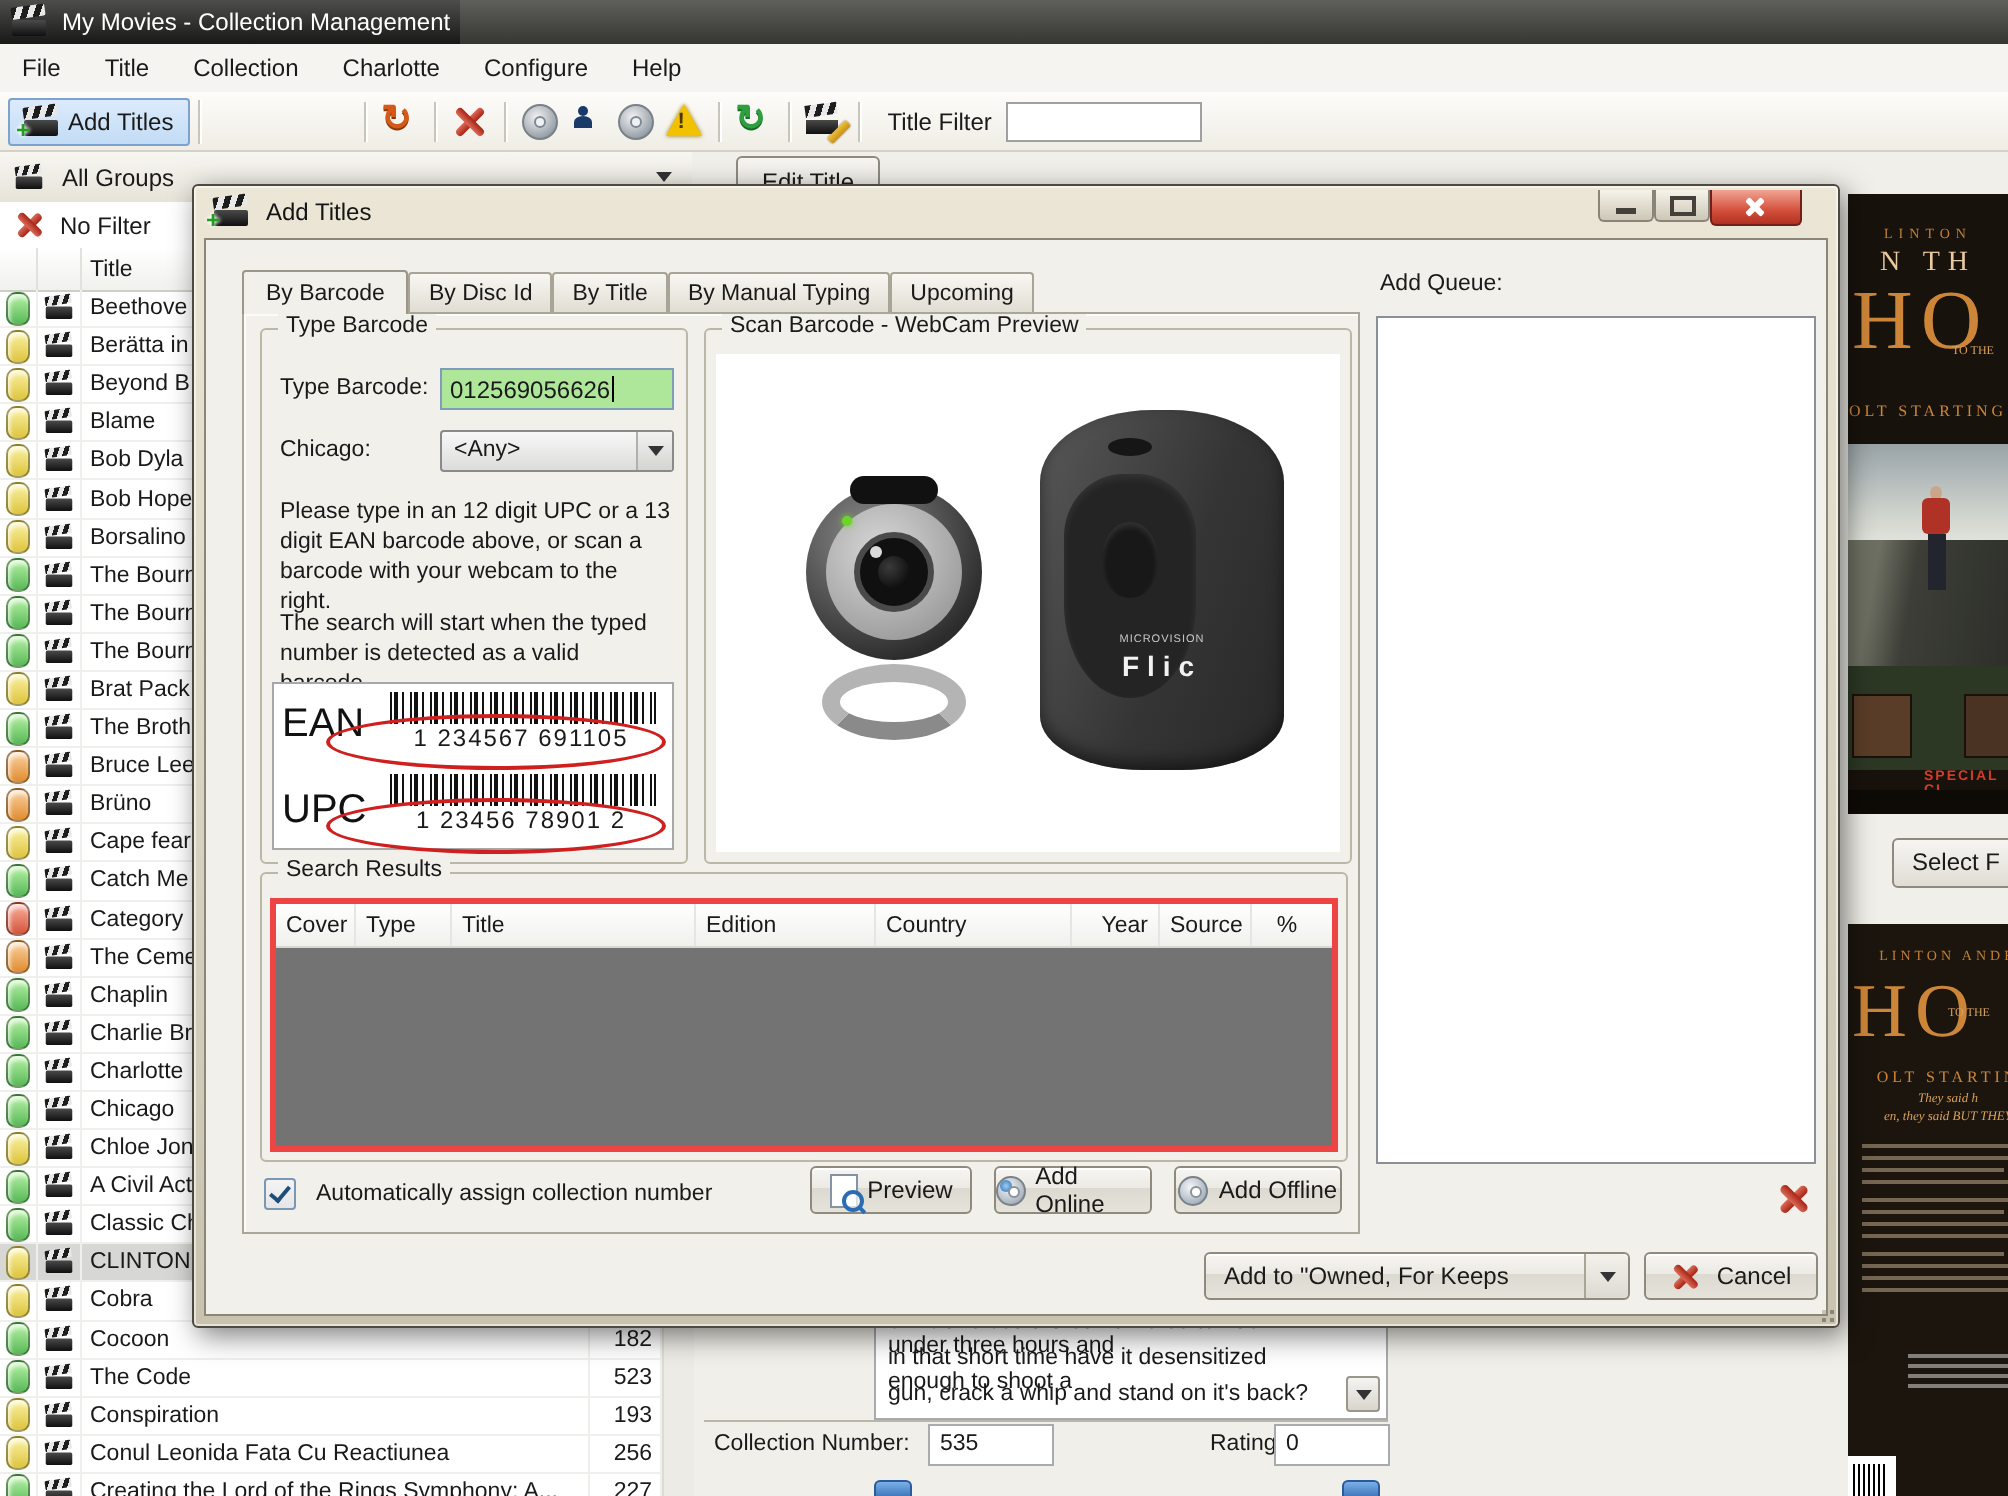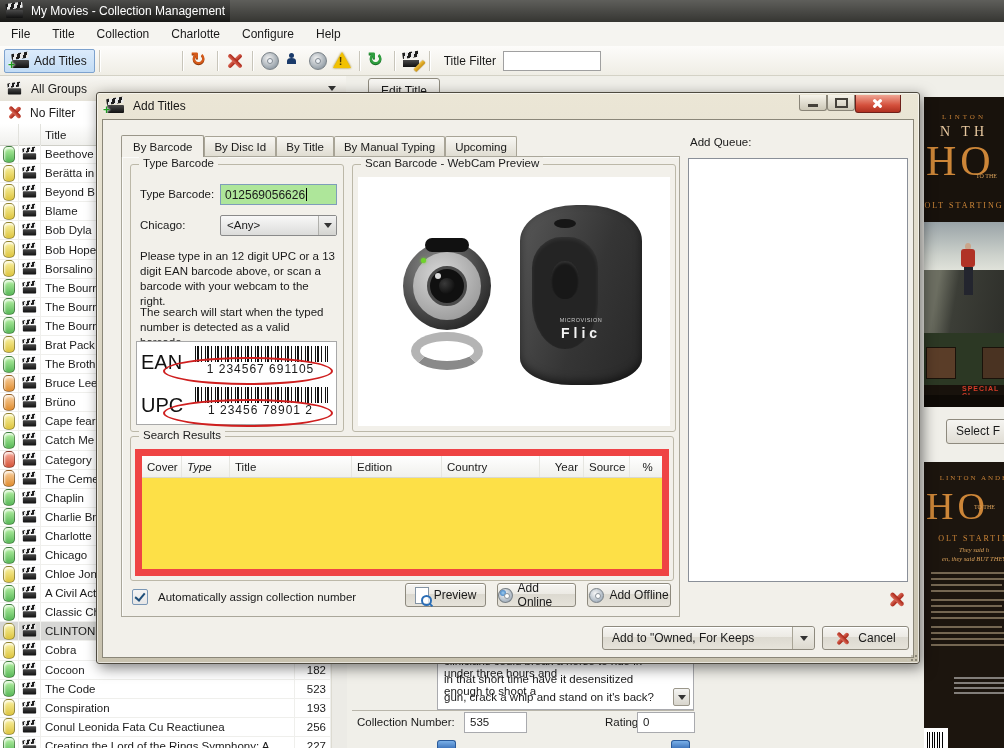--- a/index.html
+++ b/index.html
@@ -239,25 +239,25 @@
   #flic .topoval{position:absolute;left:34px;top:14px;width:22px;height:9px;border-radius:50%;background:#161616;}
   #flic .shield{position:absolute;left:12px;top:32px;width:66px;height:112px;
     border-radius:45% 45% 50% 50% / 28% 28% 42% 42%;background:#242424;box-shadow:inset 0 2px 4px rgba(255,255,255,.08);}
   #flic .kbtn{position:absolute;left:31px;top:56px;width:28px;height:38px;border-radius:48%;
     background:#181818;box-shadow:inset 0 2px 3px rgba(255,255,255,.12);}
   #flic .brand{position:absolute;left:0;top:112px;width:100%;text-align:center;font-size:5.5px;letter-spacing:.5px;color:#c8c8c8;}
   #flic .model{position:absolute;left:0;top:120px;width:100%;text-align:center;font-size:14px;font-weight:bold;
     letter-spacing:4px;color:#f2f2f2;}
 
   
-  #srList{position:absolute;left:4px;top:12px;right:4px;bottom:4px;background:#fde047;border:7px solid #ef4444;}
+  #srList{position:absolute;left:4px;top:12px;right:4px;bottom:4px;background:#737373;border:3px solid #ef4444;}
   #srHeader{position:absolute;left:0;top:0;right:0;height:21px;background:linear-gradient(#ffffff,#f0f0ec);
     border-bottom:1px solid #d8d8d2;display:flex;font-size:11.5px;}
   .sr-col{display:flex;align-items:center;padding-left:5px;box-sizing:border-box;border-right:1px solid #e6e6e1;height:100%;}
-  .sr-col:nth-of-type(1){width:40px;} .sr-col:nth-of-type(2){width:48px;font-style:italic;}
+  .sr-col:nth-of-type(1){width:40px;} .sr-col:nth-of-type(2){width:48px;}
   .sr-col:nth-of-type(3){width:122px;} .sr-col:nth-of-type(4){width:90px;}
   .sr-col:nth-of-type(5){width:98px;} .sr-col:nth-of-type(6){width:44px;justify-content:flex-end;padding-right:5px;}
   .sr-col:nth-of-type(7){width:46px;} .sr-col:nth-of-type(8){width:30px;justify-content:center;border-right:none;}
 
   
   #autoAssignRow{position:absolute;left:29px;top:469px;display:flex;align-items:center;z-index:4;cursor:pointer;}
   .checkbox{width:14px;height:14px;background:linear-gradient(#f4f4f4,#e6e6e6);border:1px solid #7a97b5;
     border-radius:2px;display:flex;align-items:center;justify-content:center;}
   .checkmark{display:inline-block;width:4px;height:8px;border:solid #1e4e79;border-width:0 2.5px 2.5px 0;
     transform:rotate(40deg);margin-top:-2px;}

